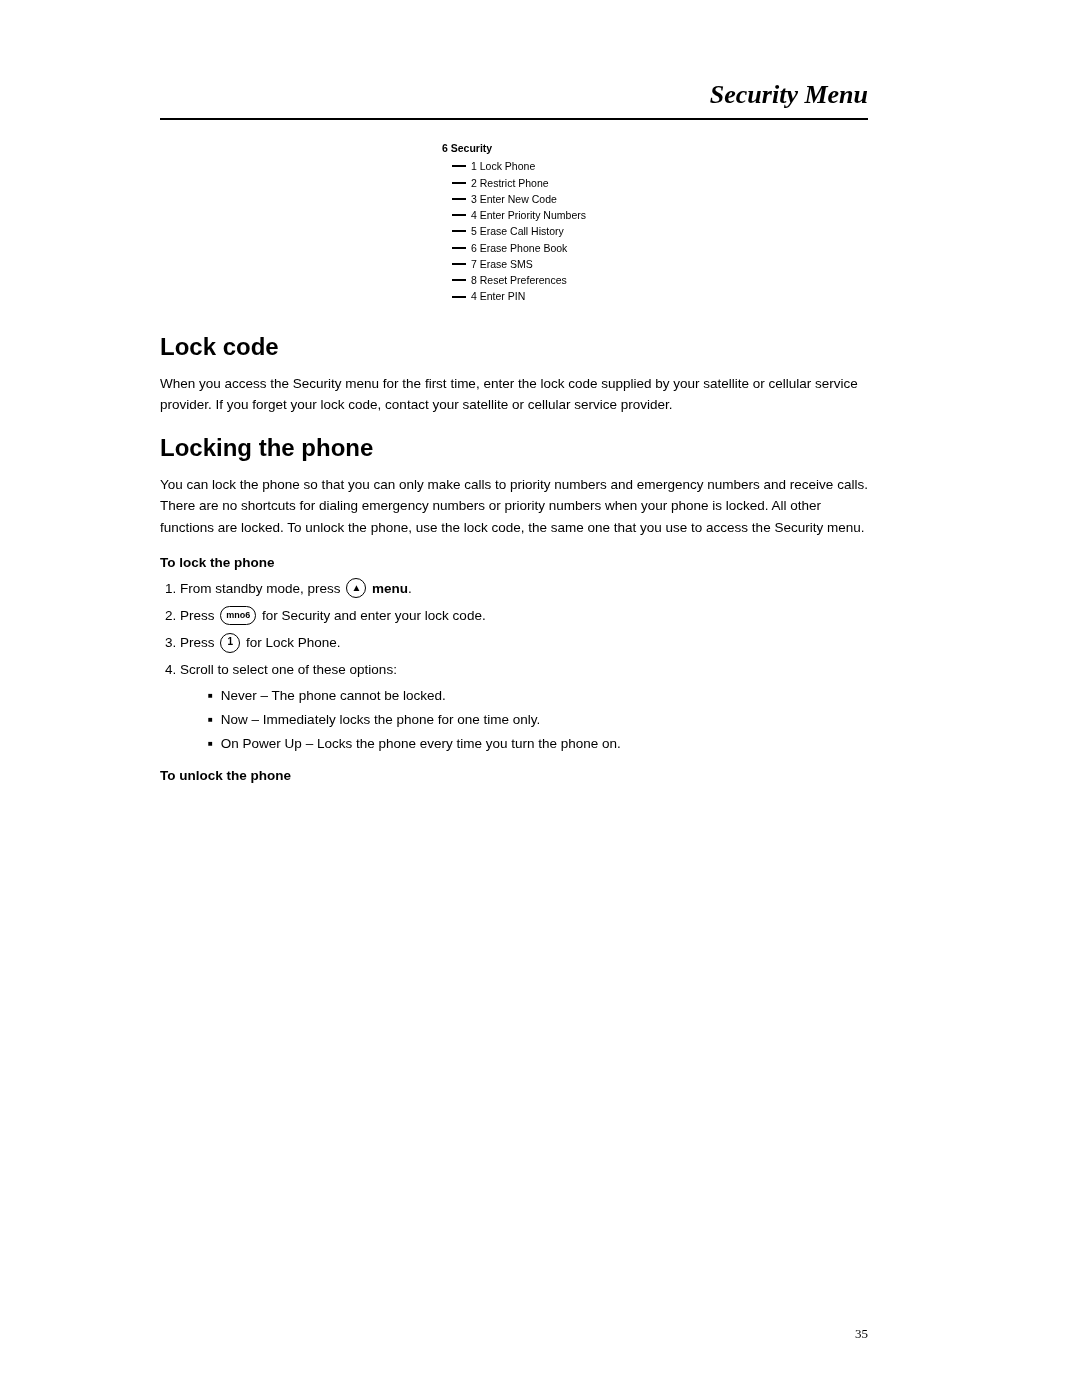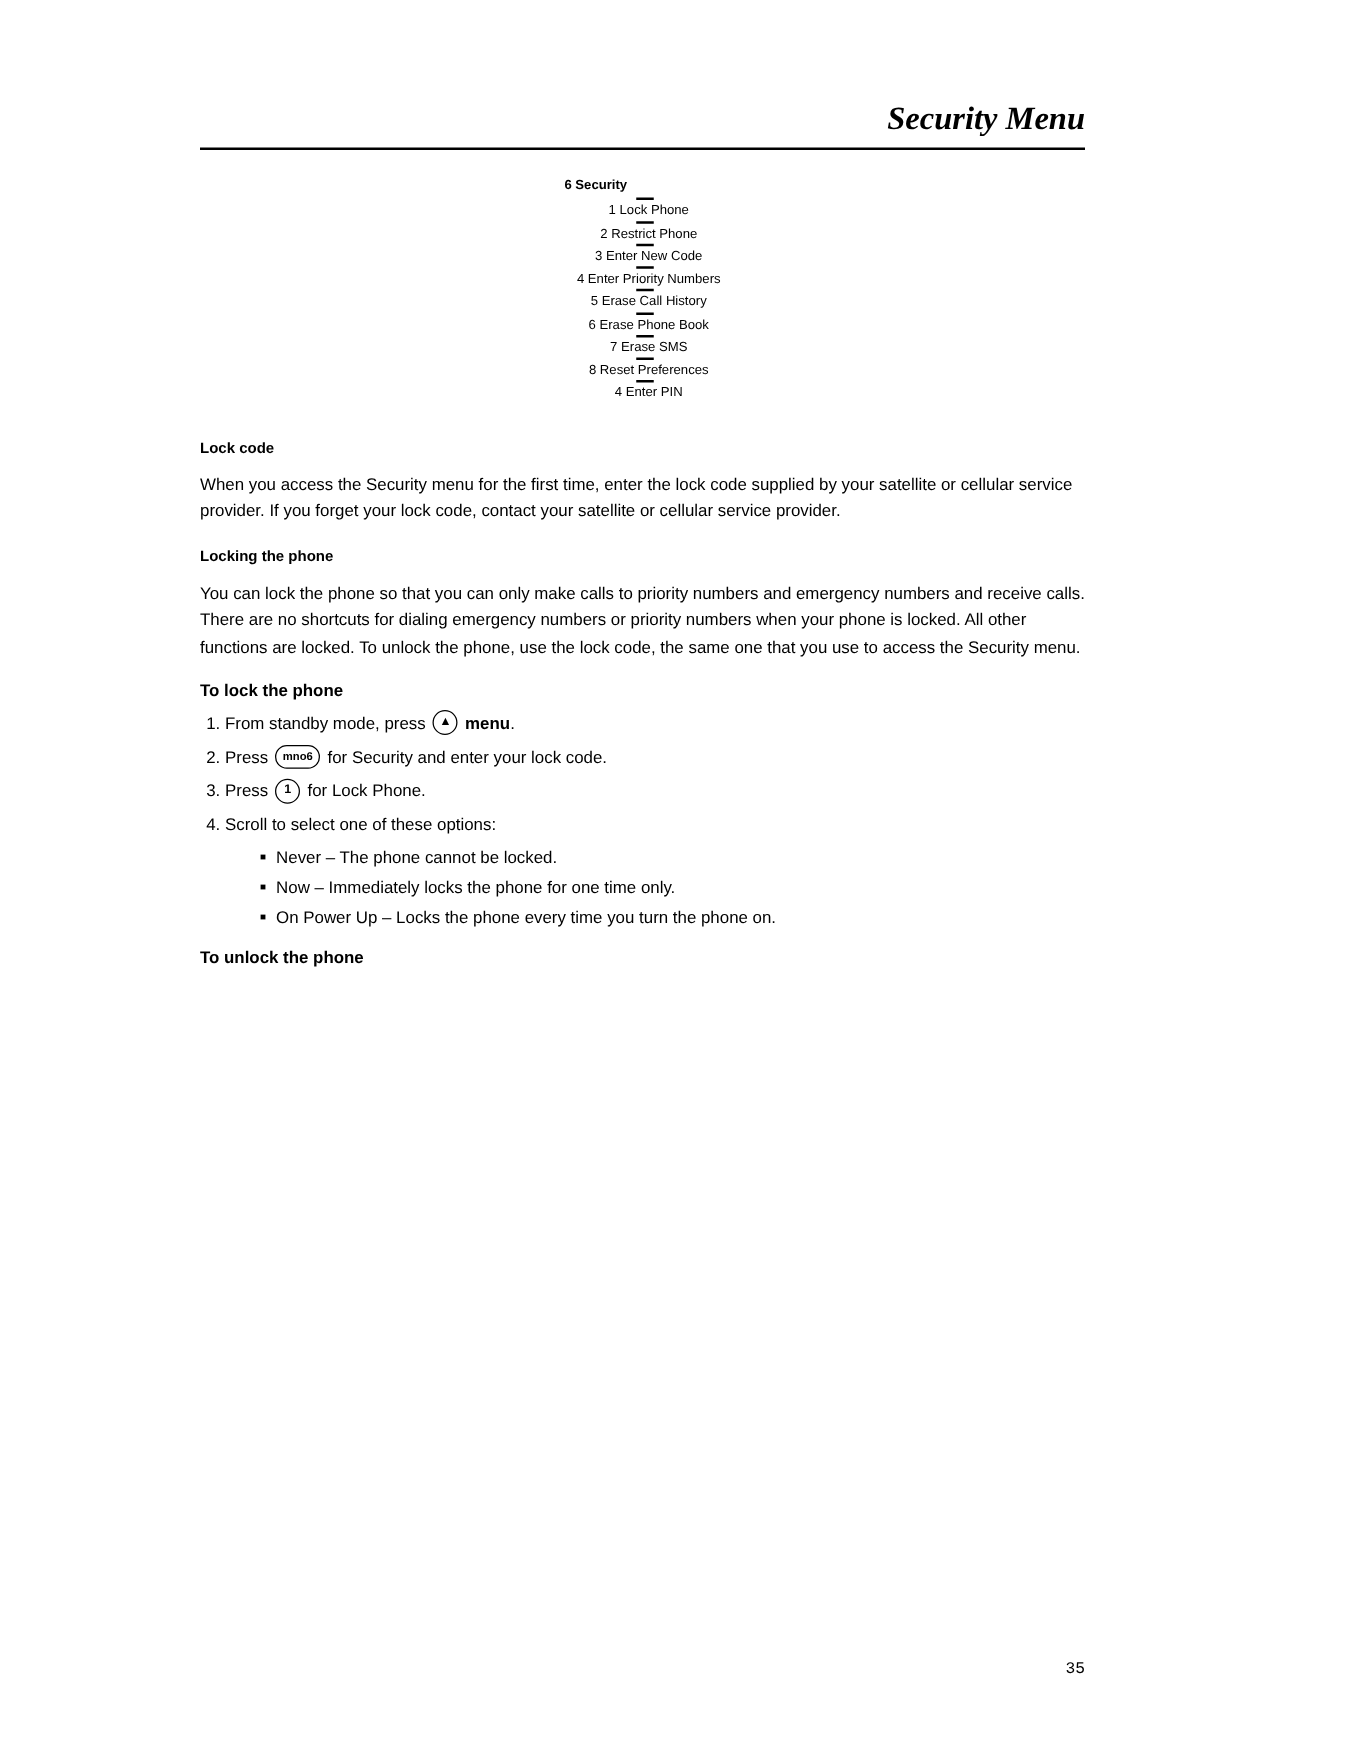--- a/index.html
+++ b/index.html
@@ -51,42 +51,41 @@
 
     .menu-content .menu-header {
       font-weight: bold;
       margin-bottom: 2px;
     }
 
     .menu-content .menu-item {
       display: flex;
       align-items: center;
       padding-left: 10px;
-      flex-direction: column;
     }
 
     .menu-content .menu-item .dash {
       display: inline-block;
       width: 14px;
       height: 2px;
       background: #000;
       margin-right: 5px;
       flex-shrink: 0;
       vertical-align: middle;
       position: relative;
       top: 0px;
     }
 
     .menu-content .menu-item span {
       font-size: 10.5px;
     }
 
     
     .section-heading {
-      font-size: 12px;
+      font-size: 24px;
       font-weight: bold;
       font-family: Arial, Helvetica, sans-serif;
       margin-bottom: 12px;
       margin-top: 18px;
     }
 
     .body-text {
       font-size: 13.5px;
       font-family: Arial, Helvetica, sans-serif;
       line-height: 1.6;
@@ -176,21 +175,21 @@
       font-weight: bold;
       text-align: center;
     }
 
     
     .page-number {
       position: absolute;
       bottom: 55px;
       right: 160px;
       font-size: 13px;
-      font-family: Liberation Mono, monospace;
+      font-family: Liberation Serif, serif;
     }
   </style>
 </head>
 <body>
 
 <div class="page">
 
   <div class="page-title">Security Menu</div>
   <hr class="title-rule">
 

